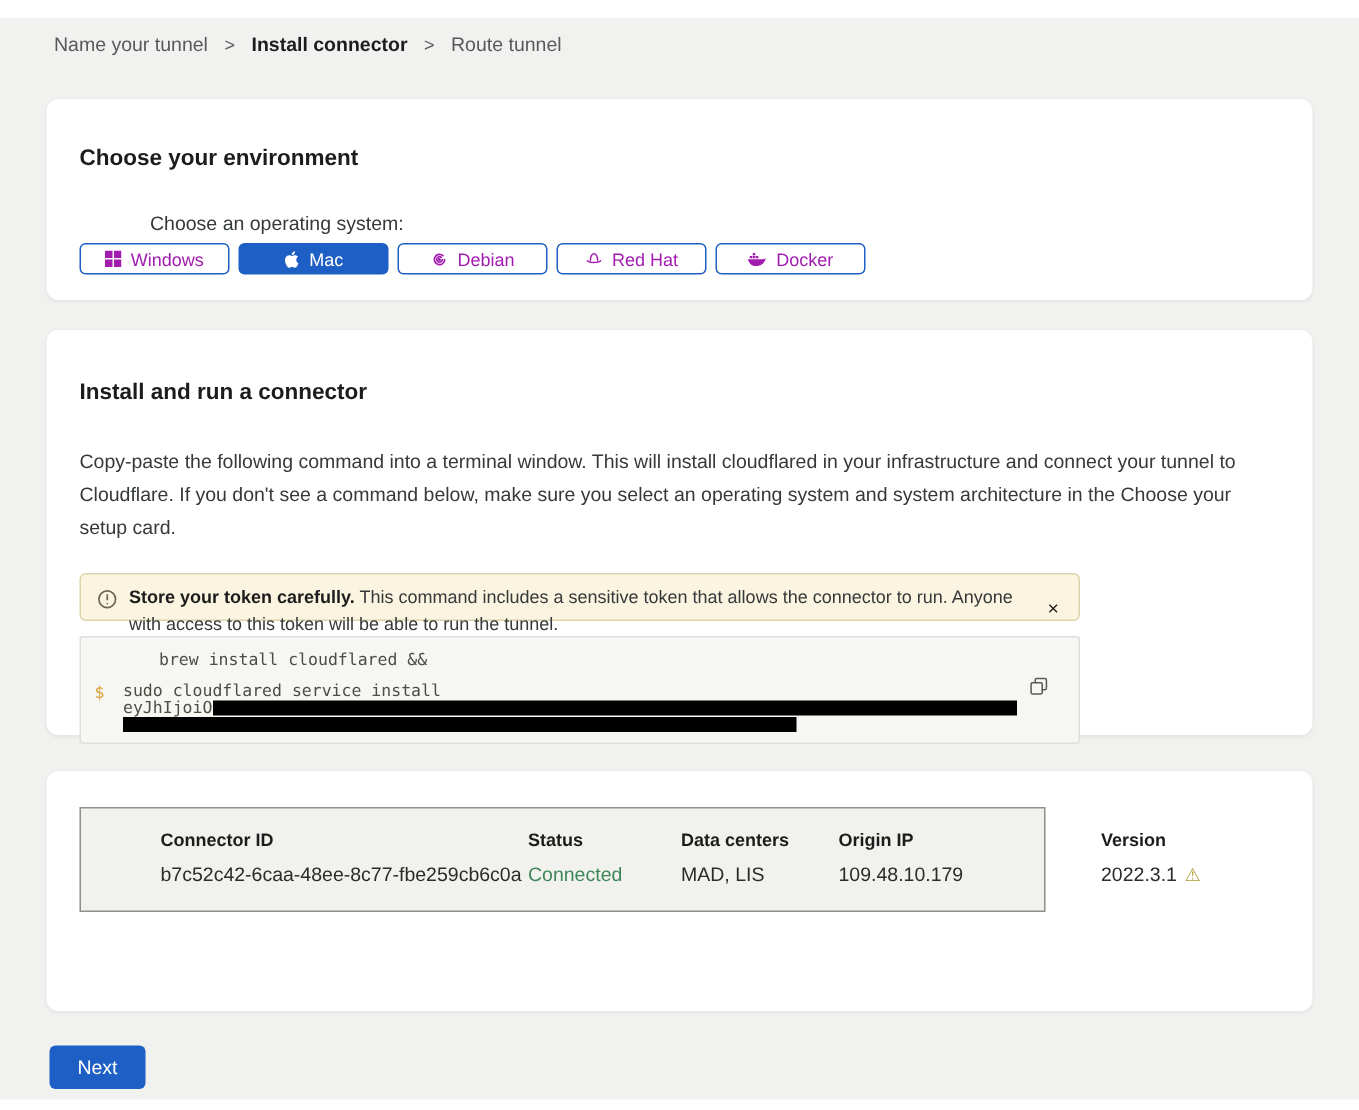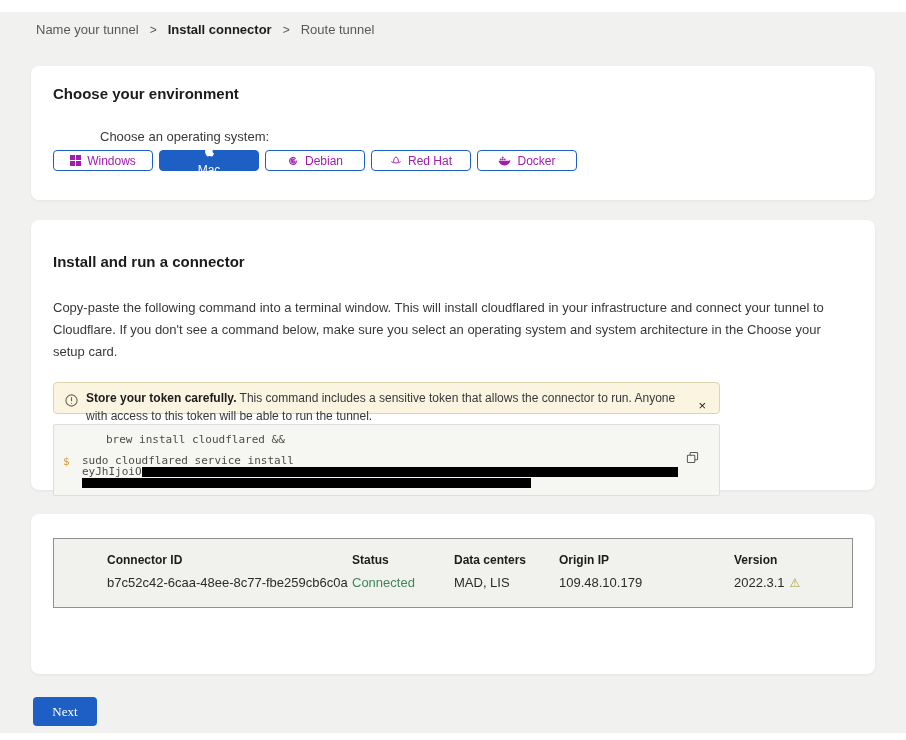--- a/index.html
+++ b/index.html
@@ -30,38 +30,38 @@
   .card {
     position:absolute; left:31px; width:844px;
     background:#ffffff; border-radius:8px;
     box-shadow:0 1px 3px rgba(0,0,0,0.06);
     padding:0 22px;
   }
   #card-environment { top:66px;  height:134px; }
   #card-connector   { top:220px; height:270px; }
   #card-connectors  { top:514px; height:160px; }
   .card h2 {
-    margin:0; padding-top:19px;
+    margin:0; padding-top:31px;
     font-size:15px; font-weight:700; color:#1c1c1c;
   }
   #card-connector h2 { padding-top:33px; }
 
   
   .os-label { margin-top:27px; font-size:13px; color:#36393a;margin-left:47px; }
   .os-row { margin-top:6px; display:flex; gap:6px; }
   .os-btn {
     width:100px; height:21px;
     border:1px solid #1e5fc5; border-radius:4px;
     background:#ffffff; color:#a21caf;
     font-family:"Liberation Sans", sans-serif;
     font-size:12px;
     display:flex; align-items:center; justify-content:center; gap:6px;
     cursor:pointer; padding:0;
   }
-  .os-btn.selected { background:#1e5fc5; color:#ffffff;flex-direction:column; }
+  .os-btn.selected { background:#1e5fc5; color:#ffffff; }
   .os-btn svg { flex:0 0 auto; display:block; }
 
   
   .description {
     margin-top:27px; width:794px;
     font-size:13px; line-height:22px; color:#36393a;
   }
   .warning {
     margin-top:19px; width:667px; height:32px;
     background:#fbf4e1; border:1px solid #ddd3ac; border-radius:4px;
@@ -98,41 +98,41 @@
   .redacted-bar { background:#000; height:10px; }
   .redacted-bar.bar1 { width:536px; }
   .redacted-bar.bar2 { width:449px; margin-top:1px; }
   .copy-btn {
     position:absolute; right:20px; top:26px;
     background:none; border:none; padding:0; cursor:pointer; color:#595959;
   }
 
   
   .connectors-table {
-    margin-top:24px; width:800px; height:70px;
+    margin-top:24px; width:644px; height:70px;
     background:#f1f1ee; border:1px solid #8f8f8f;
     padding:14px 0 0 53px;
   }
   .tbl-row {
     display:grid;
     grid-template-columns:245px 102px 105px 175px auto;
   }
   .tbl-row.head { font-size:12px; font-weight:700; color:#1c1c1c; }
   .tbl-row.vals { margin-top:8px; font-size:13px; color:#2b2b2b; }
   .status-connected { color:#3f8659; }
   .version-cell { display:flex; align-items:center; gap:5px; }
   .version-warning { color:#a79a2e; font-size:12px; }
 
   
   .next-btn {
     position:absolute; left:33px; top:697px;
     width:64px; height:29px;
     background:#1e5fc5; color:#ffffff;
     border:none; border-radius:4px;
-    font-family:Liberation Serif, serif;
+    font-family:Liberation Sans, sans-serif;
     font-size:13px; cursor:pointer;
   }
 </style>
 </head>
 <body>
 
 <div class="band band-top"></div>
 <div class="band band-bottom"></div>
 
 <nav class="breadcrumb">

